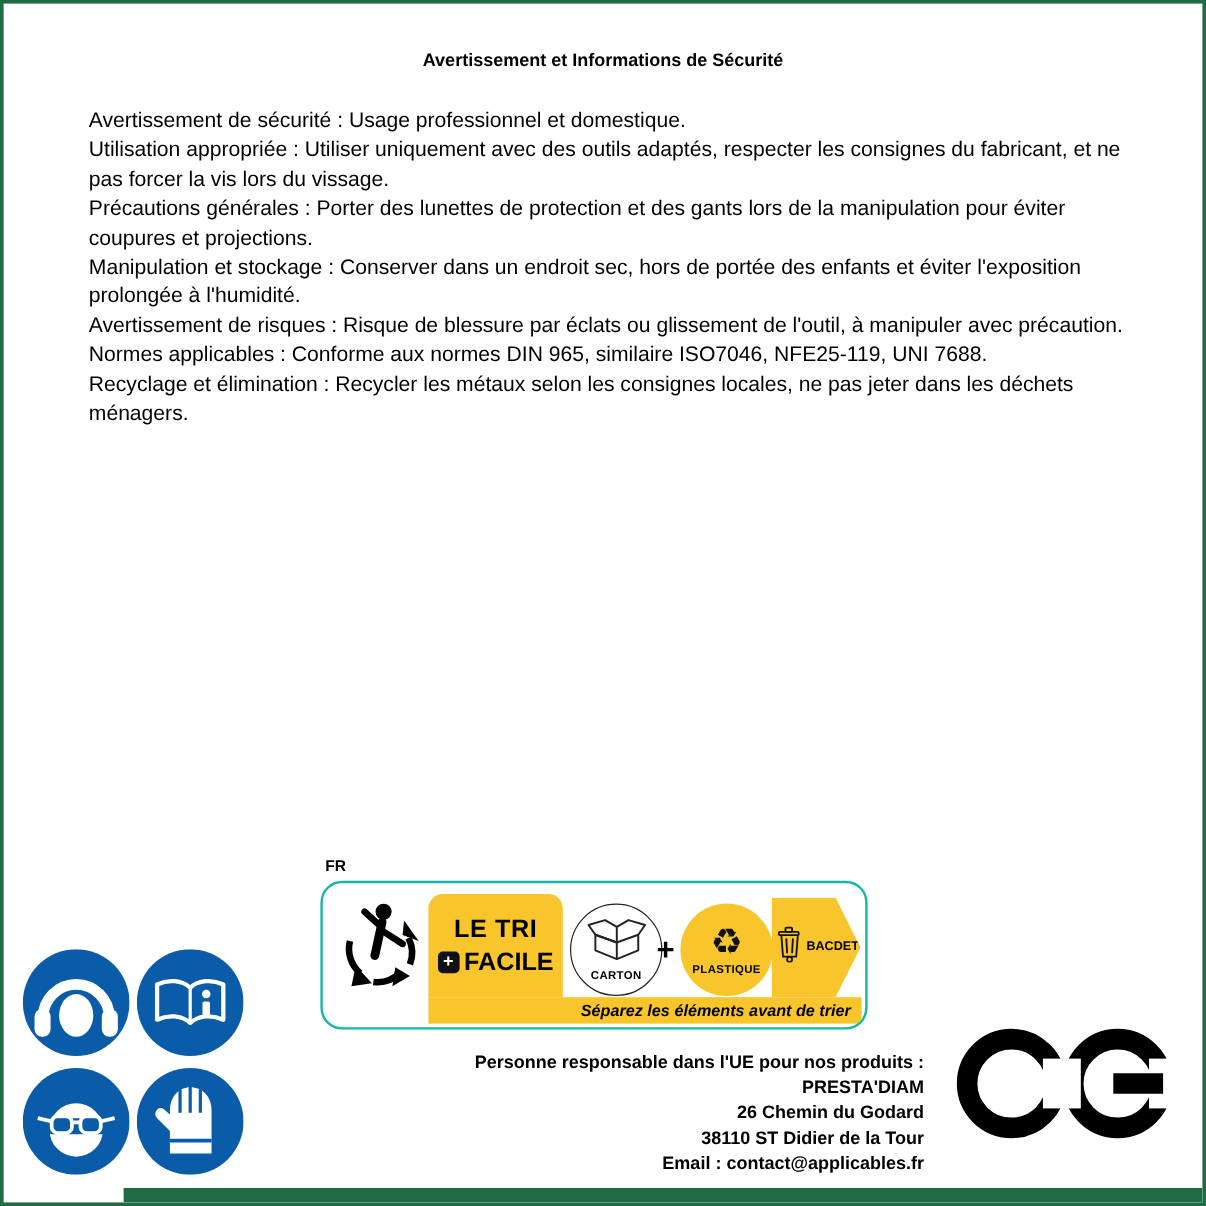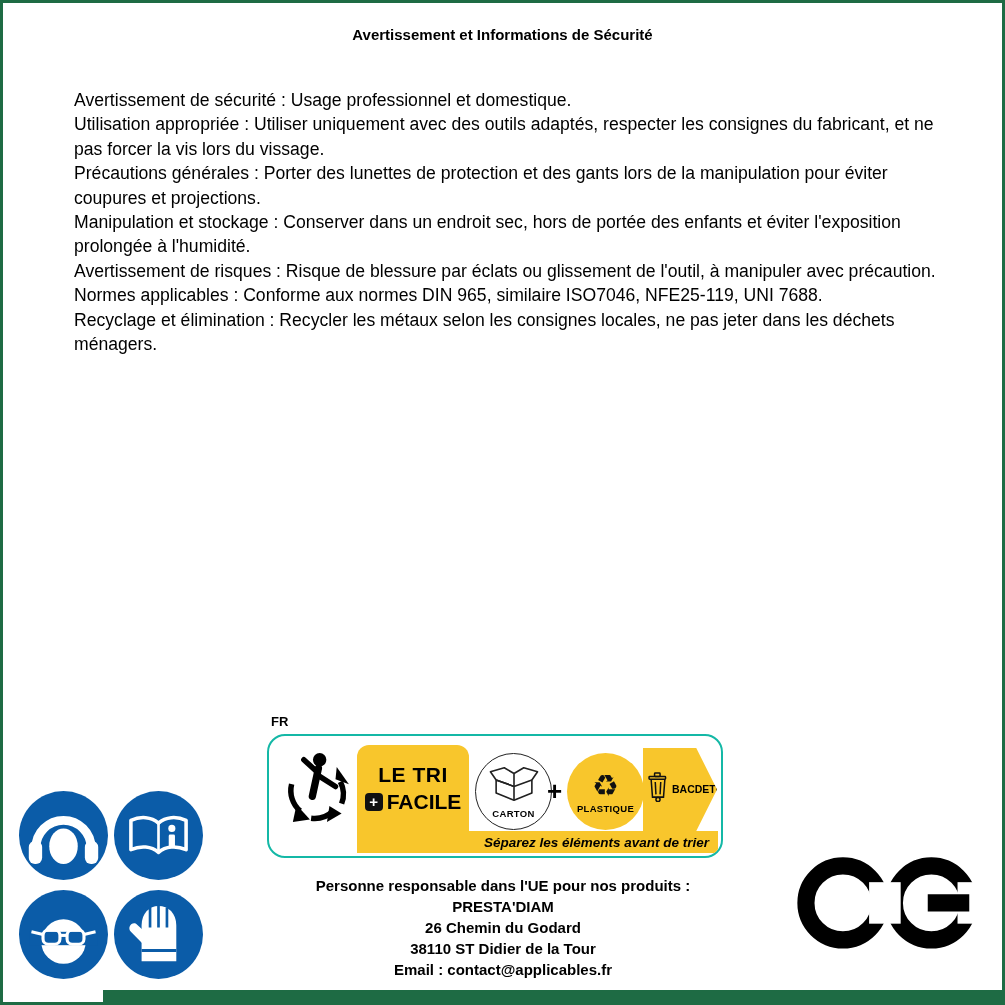--- a/index.html
+++ b/index.html
@@ -13,21 +13,21 @@
   .page{
     position:relative;
     width:1005px;height:1005px;
     background:#fff;
     border:3px solid var(--green);
     font-family:"Liberation Sans", sans-serif;
     color:#000;
     overflow:hidden;
   }
   .doc-title{
-    position:absolute;top:23px;left:0;width:100%;
+    position:absolute;top:39px;left:0;width:100%;
     text-align:center;font-size:15px;font-weight:bold;
   }
   .safety-text{
     position:absolute;top:85px;left:71px;width:874px;
     font-size:17.6px;line-height:24.4px;
   }
   .safety-text p{margin:0;}
 
   
   .picto-grid{
@@ -79,21 +79,21 @@
     background:var(--yellow);
     clip-path:polygon(0 0,72% 0,100% 50%,72% 100%,0 100%);
     display:flex;align-items:center;gap:3px;padding-left:4px;
   }
   .bin-svg{width:22px;height:38px;flex:none;}
   .bin-text{display:flex;font-weight:bold;font-size:10.5px;line-height:11.5px;}
 
   
   .responsible{
     position:absolute;left:233px;top:872px;width:534px;
-    text-align:center;font-size:15px;font-weight:bold;line-height:21px;
+    text-align:right;font-size:15px;font-weight:bold;line-height:21px;
   }
   .responsible div{white-space:nowrap;}
 
   
   .ce{position:absolute;left:793px;top:853px;width:185px;}
   .ce svg{width:100%;height:auto;display:block;}
 
   .bottom-bar{
     position:absolute;left:100px;right:0;bottom:0;height:12px;
     background:var(--green);

